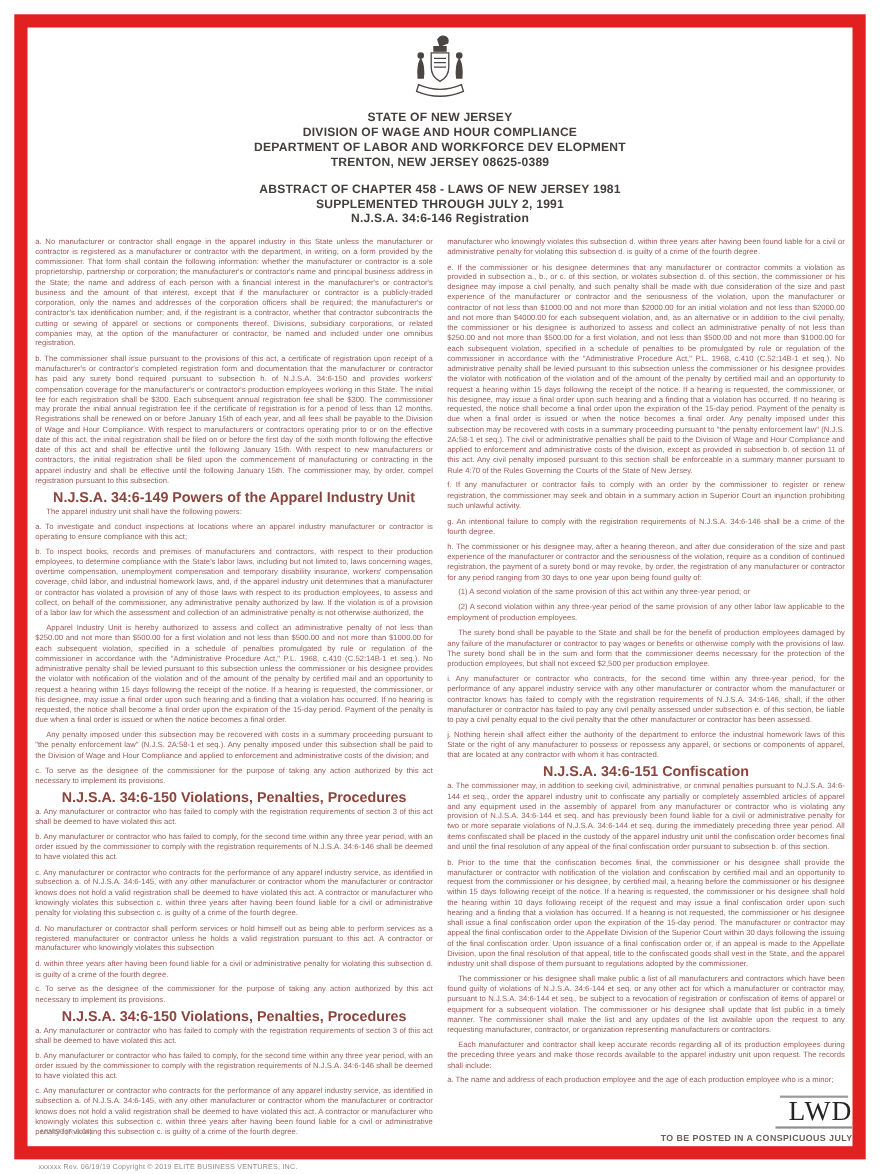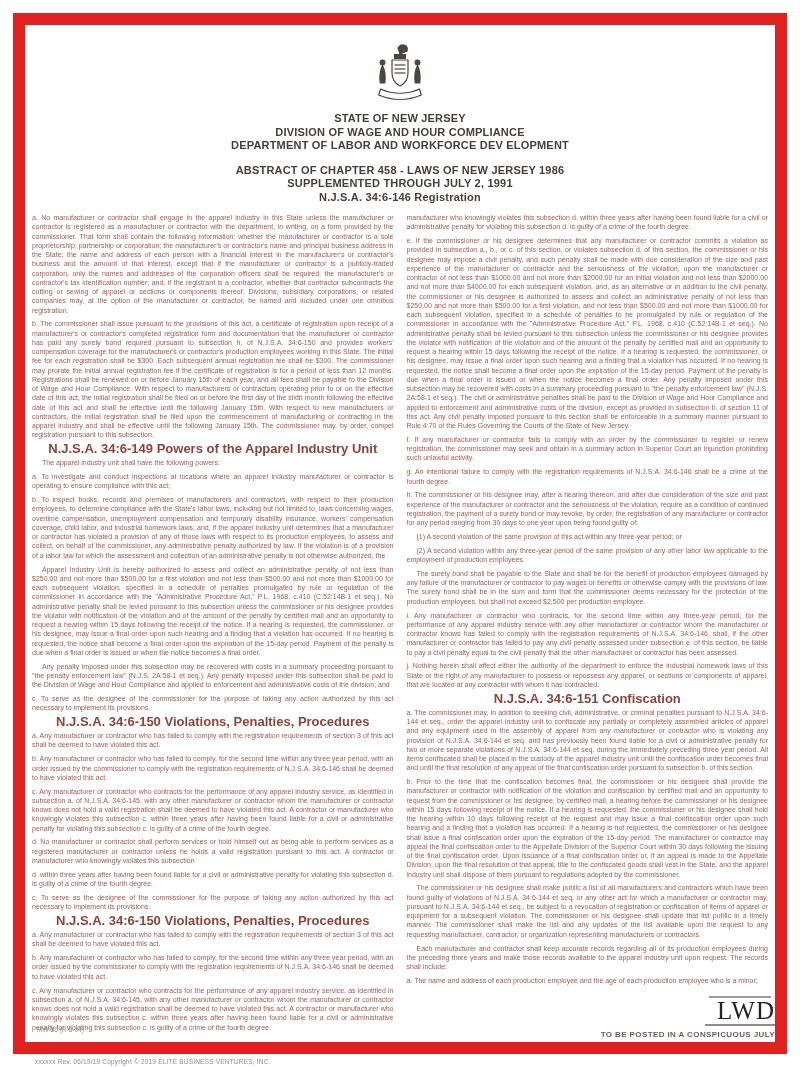--- a/index.html
+++ b/index.html
@@ -7,21 +7,21 @@
     --ink-dark:#45403e;
     --ink-body:#9d5b53;
     --ink-head:#8a453c;
   }
   *{margin:0;padding:0;box-sizing:border-box;}
   html,body{width:800px;height:1067px;background:#ffffff;overflow:hidden;
     font-family:"Liberation Sans","DejaVu Sans",sans-serif;}
   .page{position:relative;width:800px;height:1067px;background:#fff;}
   .frame{position:absolute;left:13px;top:13px;width:774px;height:1041px;
     border:12px solid var(--red);background:#fff;overflow:hidden;}
-  .inner{position:relative;width:100%;height:100%;padding:14px 4px 0 4px;}
+  .inner{position:relative;width:100%;height:100%;padding:2px 4px 0 4px;}
 
   
   .seal-wrap{text-align:center;margin-top:2px;}
   .agency{margin-top:3px;text-align:center;color:var(--ink-dark);}
   .agency-line{font-size:11px;font-weight:bold;line-height:13.5px;letter-spacing:.2px;}
   .title{margin-top:11px;text-align:center;color:var(--ink-dark);}
   .title-line{font-size:11px;font-weight:bold;line-height:13.5px;letter-spacing:.2px;}
 
   
   .columns{display:flex;gap:13px;margin-top:9px;padding:0 3px;}
@@ -66,24 +66,25 @@
             <path d="M44.5 24.5 q3.5 7 2.3 17.5 l-4.6 0 q-1.4 -10.5 2.3 -17.5 z" fill="#4b4543"></path>
             <path d="M7.5 48 q19.5 8.5 39 0 l1.8 6 q-21.3 9 -42.6 0 z"></path>
           </g>
         </svg>
       </div>
 
       <div class="agency" id="agency">
           <div class="agency-line">STATE OF NEW JERSEY</div>
           <div class="agency-line">DIVISION OF WAGE AND HOUR COMPLIANCE</div>
           <div class="agency-line">DEPARTMENT OF LABOR AND WORKFORCE DEV ELOPMENT</div>
+          <div class="agency-line">TRENTON, NEW JERSEY 08625-0389</div>
         </div>
 
       <div class="title" id="title">
-          <div class="title-line">ABSTRACT OF CHAPTER 458 - LAWS OF NEW JERSEY 1986</div>
+          <div class="title-line">ABSTRACT OF CHAPTER 458 - LAWS OF NEW JERSEY 1981</div>
           <div class="title-line">SUPPLEMENTED THROUGH JULY 2, 1991</div>
           <div class="title-line">N.J.S.A. 34:6-146 Registration</div>
         </div>
 
       <div class="columns">
         <div class="col" id="col-left">
             <p>a.  No manufacturer or contractor shall engage in the apparel industry in this State unless the manufacturer or contractor is registered as a manufacturer or contractor with the department, in writing, on a form provided by the commissioner. That form shall contain the following information: whether the manufacturer or contractor is a sole proprietorship, partnership or corporation; the manufacturer's or contractor's name and principal business address in the State; the name and address of each person with a financial interest in the manufacturer's or contractor's business and the amount of that interest, except that if the manufacturer or contractor is a publicly-traded corporation, only the names and addresses of the corporation officers shall be required; the manufacturer's or contractor's tax identification number; and, if the registrant is a contractor, whether that contractor subcontracts the cutting or sewing of apparel or sections or components thereof. Divisions, subsidiary corporations, or related companies may, at the option of the manufacturer or contractor, be named and included under one omnibus registration.</p>
             <p>b.  The commissioner shall issue pursuant to the provisions of this act, a certificate of registration upon receipt of a manufacturer's or contractor's completed registration form and documentation that the manufacturer or contractor has paid any surety bond required pursuant to subsection h. of N.J.S.A. 34:6-150 and provides workers' compensation coverage for the manufacturer's or contractor's production employees working in this State. The initial fee for each registration shall be $300. Each subsequent annual registration fee shall be $300. The commissioner may prorate the initial annual registration fee if the certificate of registration is for a period of less than 12 months. Registrations shall be renewed on or before January 15th of each year, and all fees shall be payable to the Division of Wage and Hour Compliance. With respect to manufacturers or contractors operating prior to or on the effective date of this act, the initial registration shall be filed on or before the first day of the sixth month following the effective date of this act and shall be effective until the following January 15th. With respect to new manufacturers or contractors, the initial registration shall be filed upon the commencement of manufacturing or contracting in the apparel industry and shall be effective until the following January 15th. The commissioner may, by order, compel registration pursuant to this subsection.</p>
             <h3>N.J.S.A. 34:6-149 Powers of the Apparel Industry Unit</h3>
             <p class="indent">The apparel industry unit shall have the following powers:</p>

